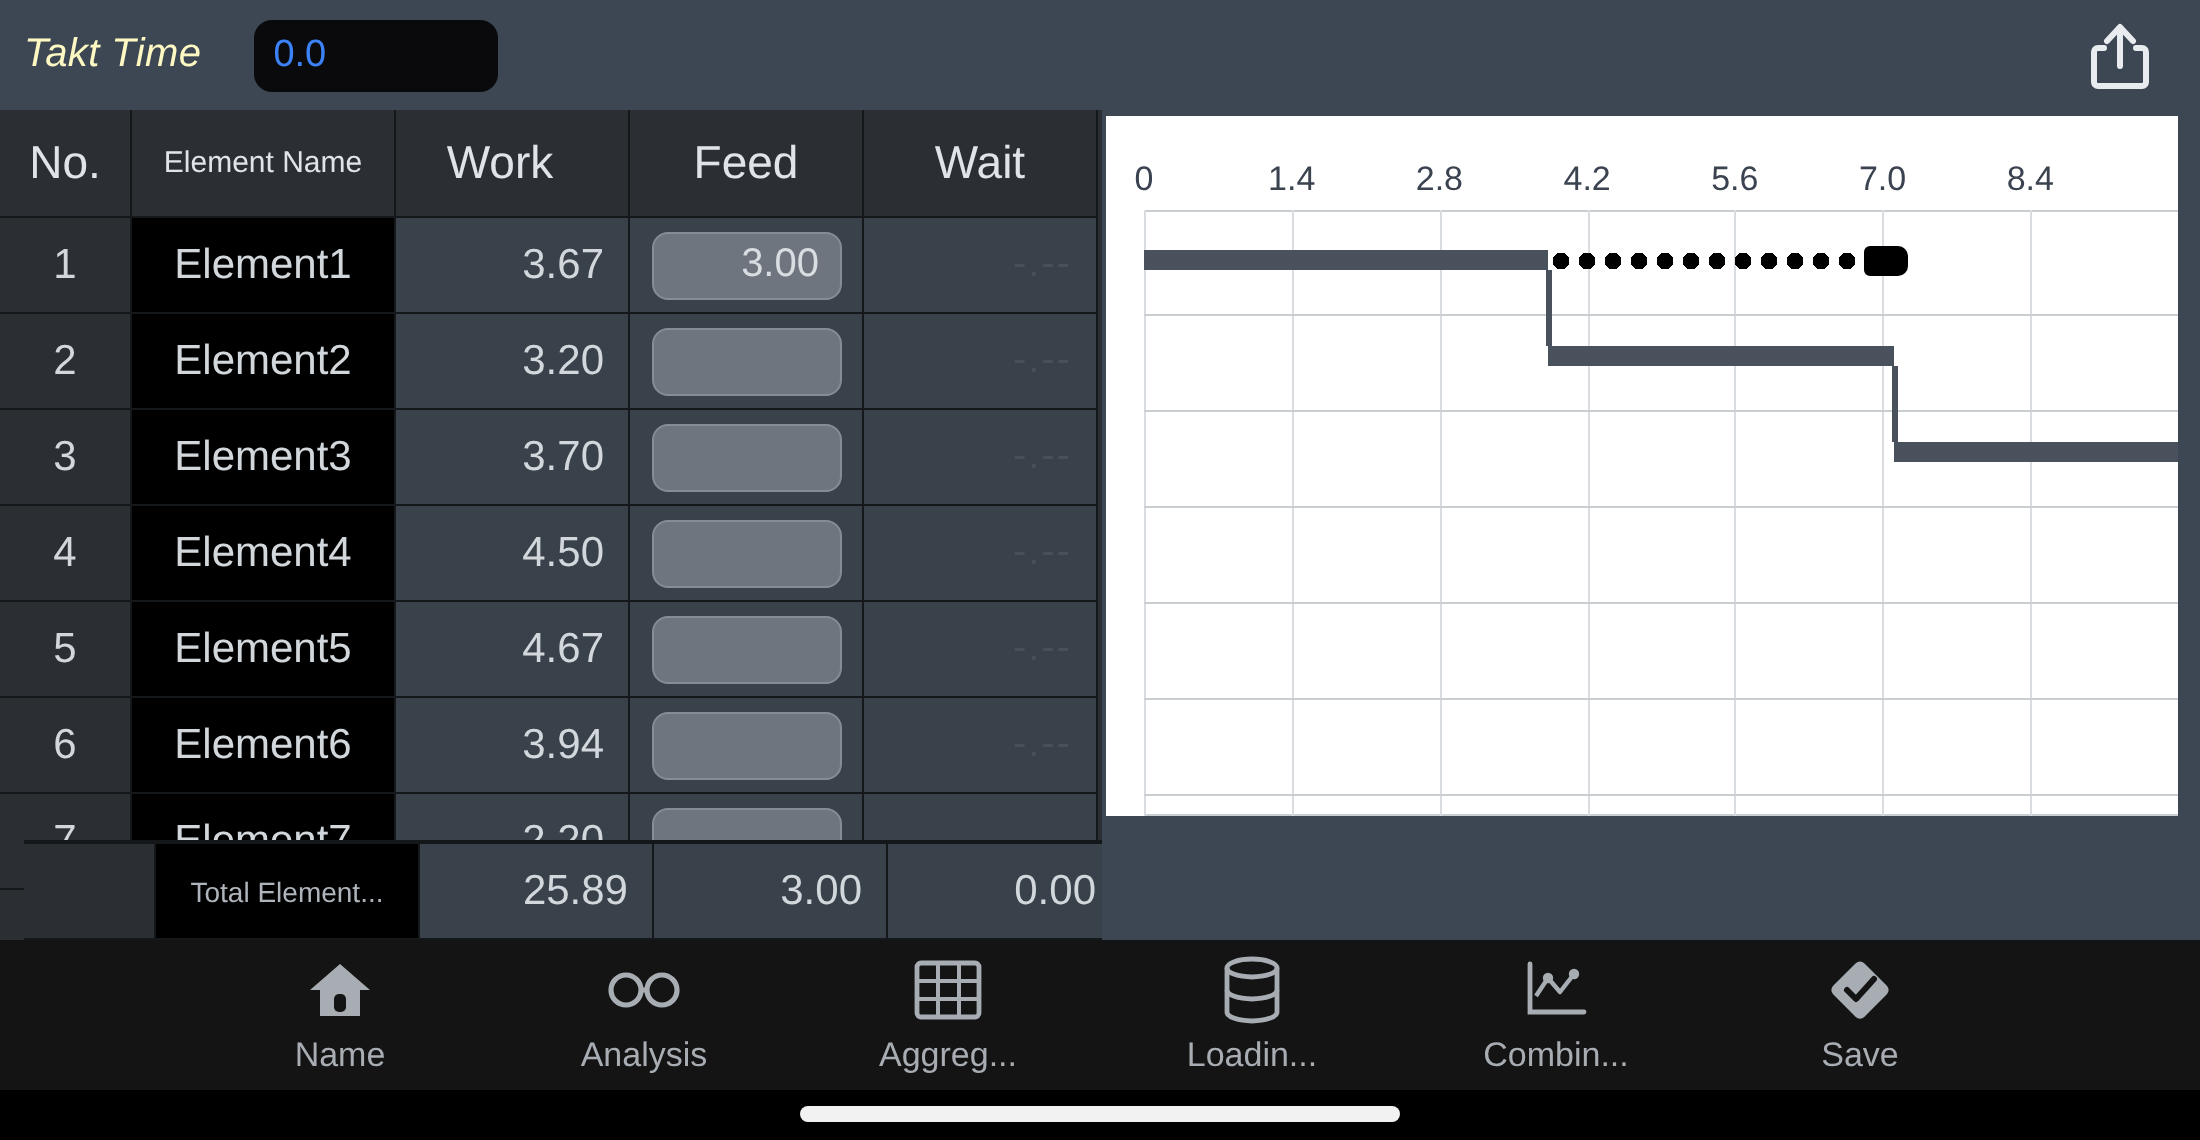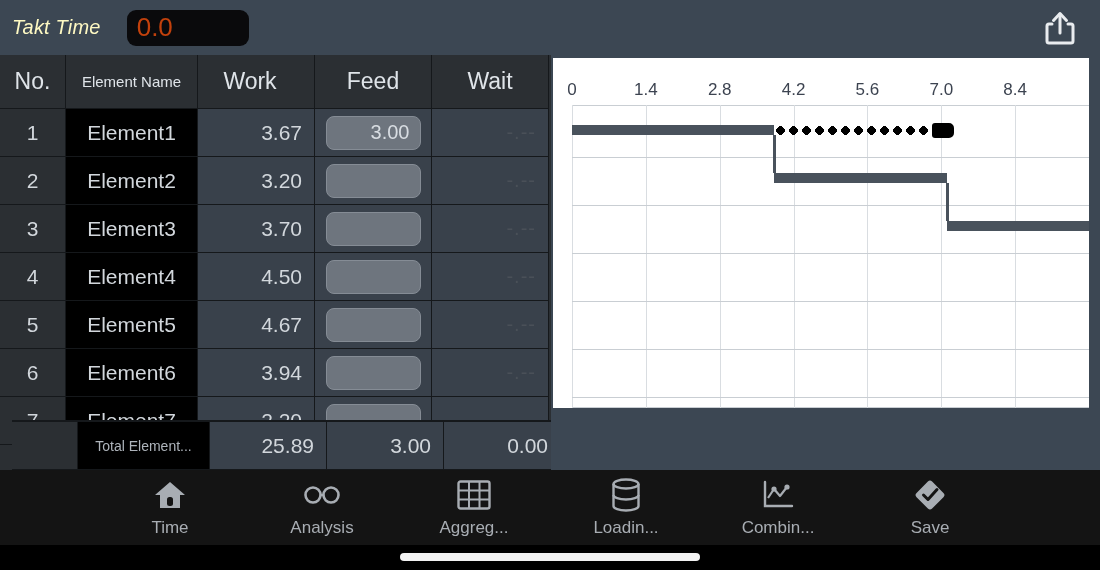--- a/index.html
+++ b/index.html
@@ -18,21 +18,21 @@
     display: flex; align-items: center;
   }
   .takt-label {
     margin-left: 12px; color: #fef9c3; font-size: 20px; letter-spacing: .2px; font-style: italic;
   }
   .takt-field {
     margin-left: 26px; width: 122px; height: 36px;
     background: #0a0a0c; border-radius: 9px;
     display: flex; align-items: center;
   }
-  .takt-value { color: #c2410c; font-size: 26px; padding-left: 10px; }
+  .takt-value { color: #3b82f6; font-size: 19px; padding-left: 10px; }
   .share-btn {
     position: absolute; right: 18px; top: 6px;
     width: 44px; height: 44px;
     display: flex; align-items: center; justify-content: center;
     cursor: pointer;
   }
 
   
   .table-wrap {
     position: absolute; left: 0; top: 55px; width: 551px; height: 415px;
@@ -287,21 +287,21 @@
   </div>
 
   <div class="tabbar" id="tabbar">
       <div class="tab">
         <div class="ticon">
           <svg width="34" height="32" viewBox="0 0 34 32">
             <path d="M17 3 L32 16 H27 V29 H7 V16 H2 Z" fill="#a8adb3"></path>
             <rect x="14" y="18" width="6" height="9" rx="2.5" fill="#141414"></rect>
           </svg>
         </div>
-        <div class="tlabel">Time</div>
+        <div class="tlabel">Name</div>
       </div>
       <div class="tab">
         <div class="ticon">
           <svg width="40" height="24" viewBox="0 0 40 24">
             <circle cx="11" cy="12" r="7.5" fill="none" stroke="#a8adb3" stroke-width="2.6"></circle>
             <circle cx="29" cy="12" r="7.5" fill="none" stroke="#a8adb3" stroke-width="2.6"></circle>
             <path d="M18.5 12 H21.5" stroke="#a8adb3" stroke-width="2.6"></path>
           </svg>
         </div>
         <div class="tlabel">Analysis</div>

